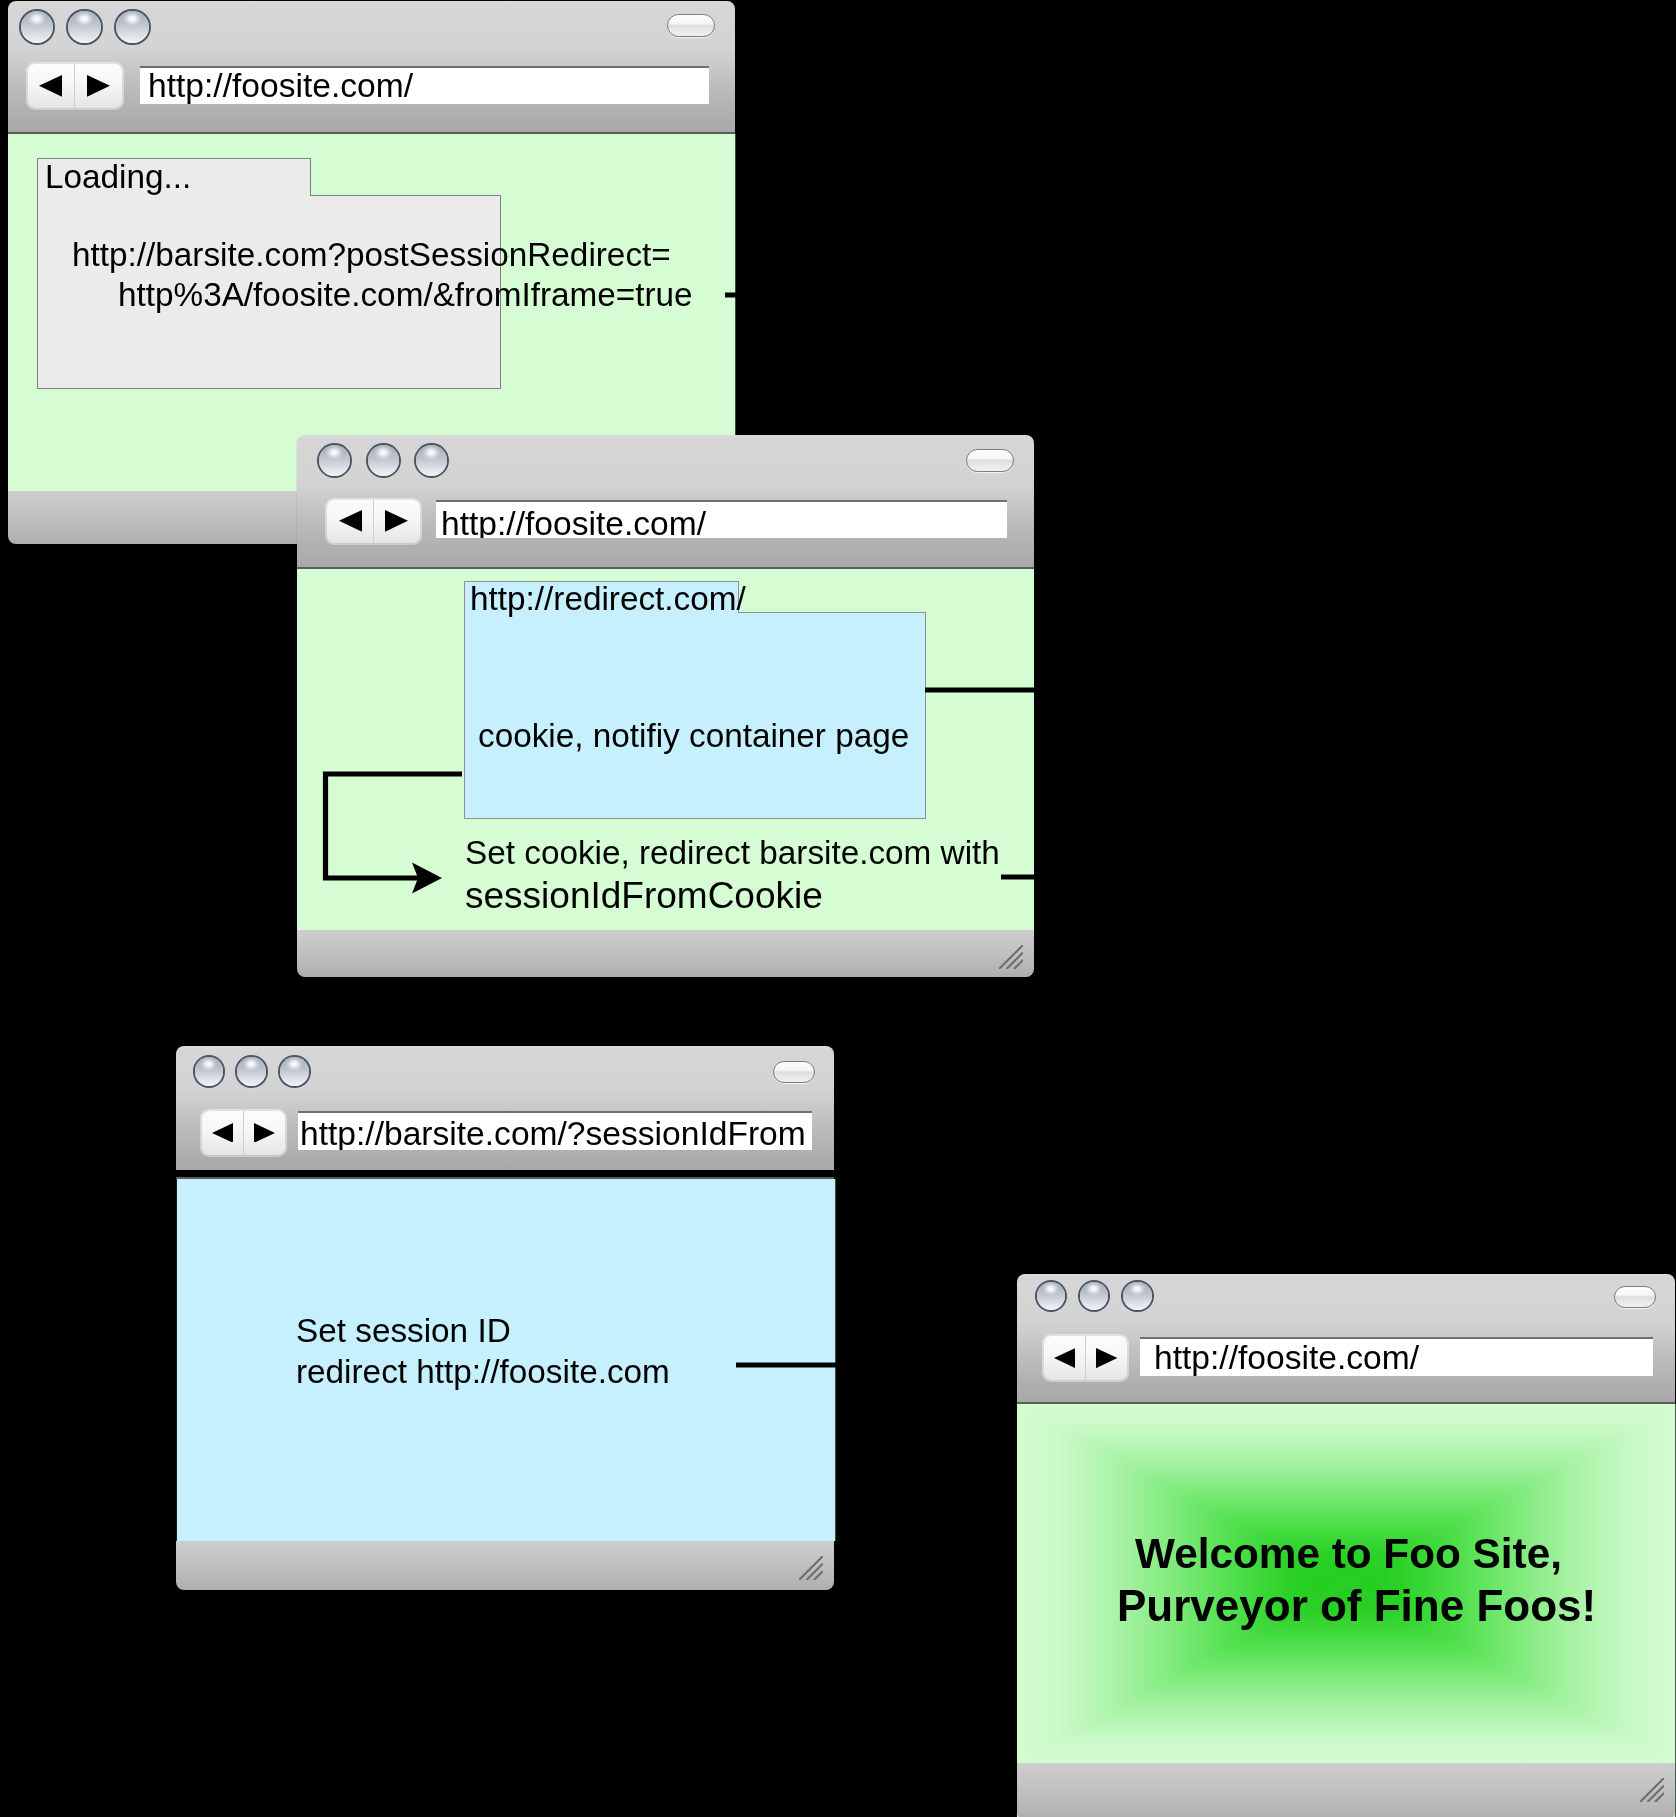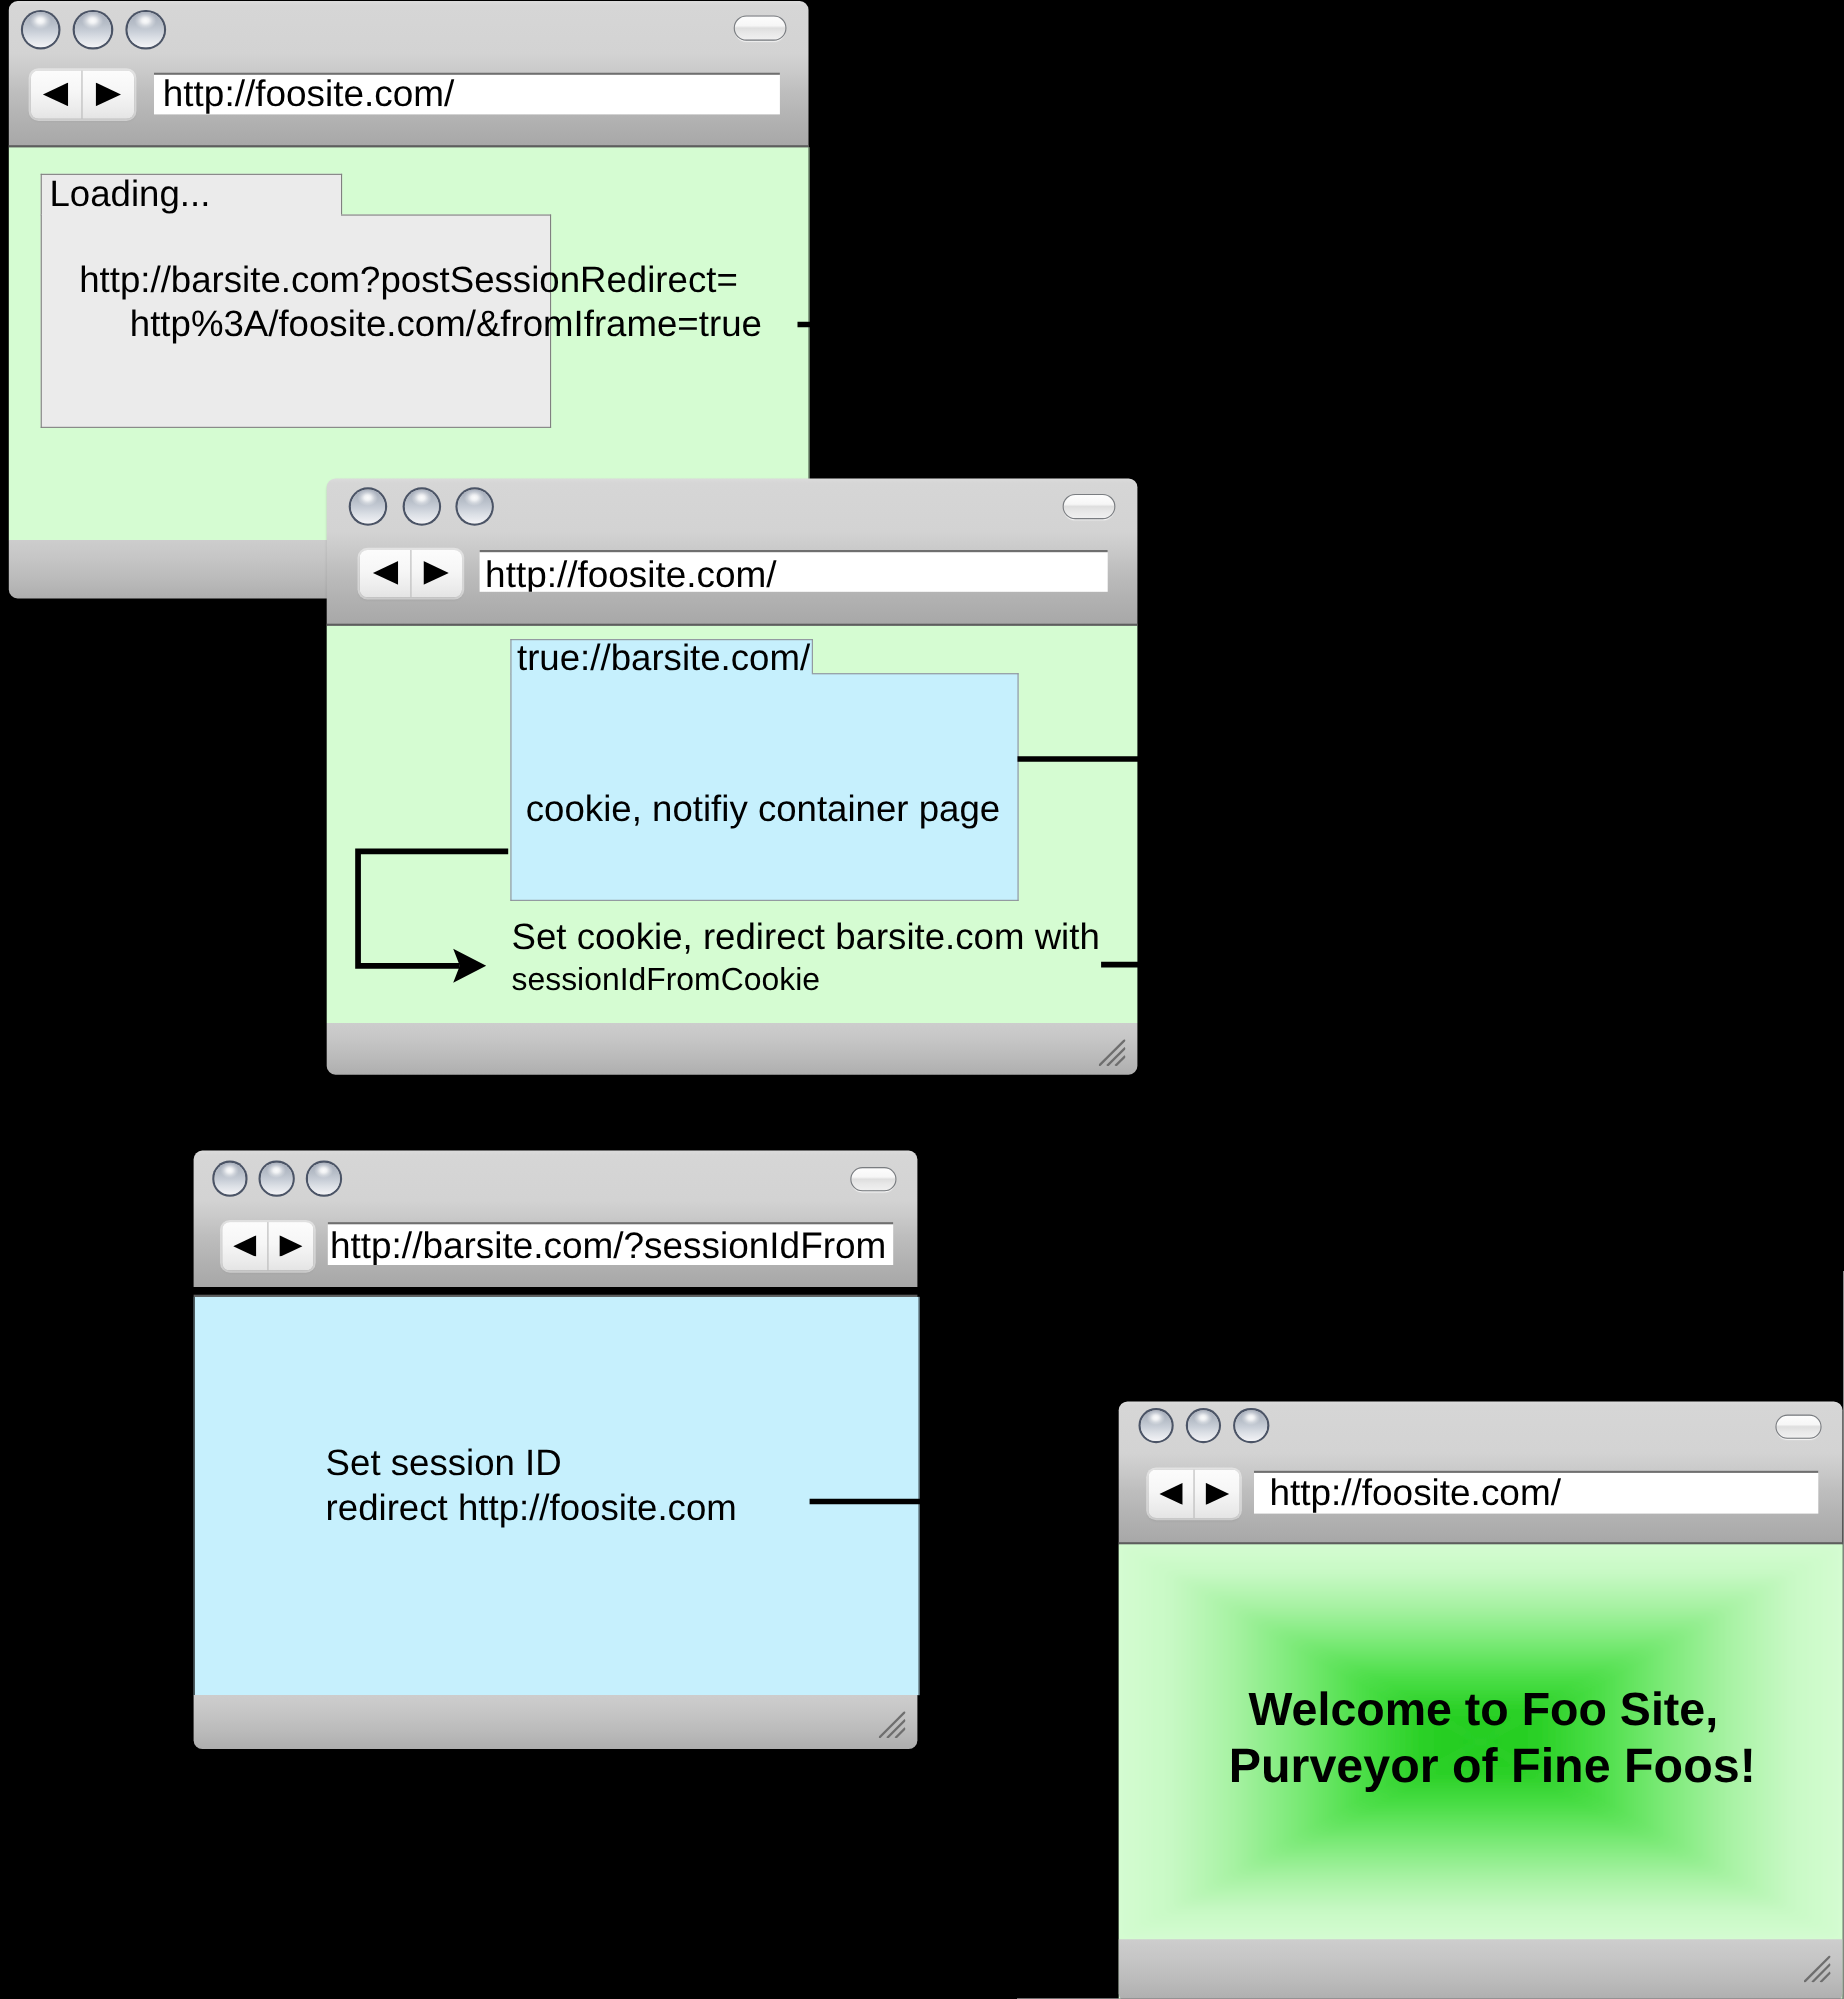--- a/index.html
+++ b/index.html
@@ -106,24 +106,24 @@
       <div class="urlbar" style="left:139px;top:65.3px;width:571px;height:38.1px;">
         <span style="left:5px;top:2.3px;font-size:33.6px;">http://foosite.com/</span>
       </div>
       <div class="chromeline" style="top:132px;"></div>
     </div>
     <div class="page" style="left:0;top:134px;width:737px;height:361px;background:#d5fcd2;">
 
       <div class="cbox" style="left:167px;top:12px;width:275px;height:32px;background:#c6f0fd;border:1px solid #8d9197;border-bottom:none;"></div>
       <div class="cbox" style="left:167px;top:43px;width:462px;height:207px;background:#c6f0fd;border:1px solid #8d9197;border-top:none;"></div>
       <div class="cbox" style="left:441px;top:43px;width:188px;height:1px;background:#8d9197;"></div>
-      <div class="txt" style="left:173px;top:13.2px;font-size:33.3px;">true://barsite.com/</div>
+      <div class="txt" style="left:173px;top:13.2px;font-size:33.3px;">http://redirect.com/</div>
       <div class="txt" style="left:181px;top:150.2px;font-size:33.3px;">cookie, notifiy container page</div>
       <div class="txt" style="left:168px;top:267.2px;font-size:33.3px;">Set cookie, redirect barsite.com with</div>
-      <div class="txt" style="left:168px;top:307.7px;font-size:29px;text-align:center;">sessionIdFromCookie</div>
+      <div class="txt" style="left:168px;top:307.7px;font-size:37px;text-align:center;">sessionIdFromCookie</div>
     </div>
     <div class="statusbar" style="left:0;top:495px;width:737px;height:47px;">
       <svg class="grip" style="left:702px;top:15px;" width="24" height="24" viewBox="0 0 24 24">
           <path d="M0 24 L24 0" stroke="#6e6e6e" stroke-width="2.1" fill="none"></path>
           <path d="M7.5 24 L24 7.5" stroke="#6e6e6e" stroke-width="2.1" fill="none"></path>
           <path d="M15 24 L24 15" stroke="#6e6e6e" stroke-width="2.1" fill="none"></path>
         </svg>
     </div>
   </div>
   <div class="win" style="left:176px;top:1046px;width:658px;height:544px;z-index:7;filter:drop-shadow(1.5px 2px 1.6px rgba(0,0,0,.33));">

